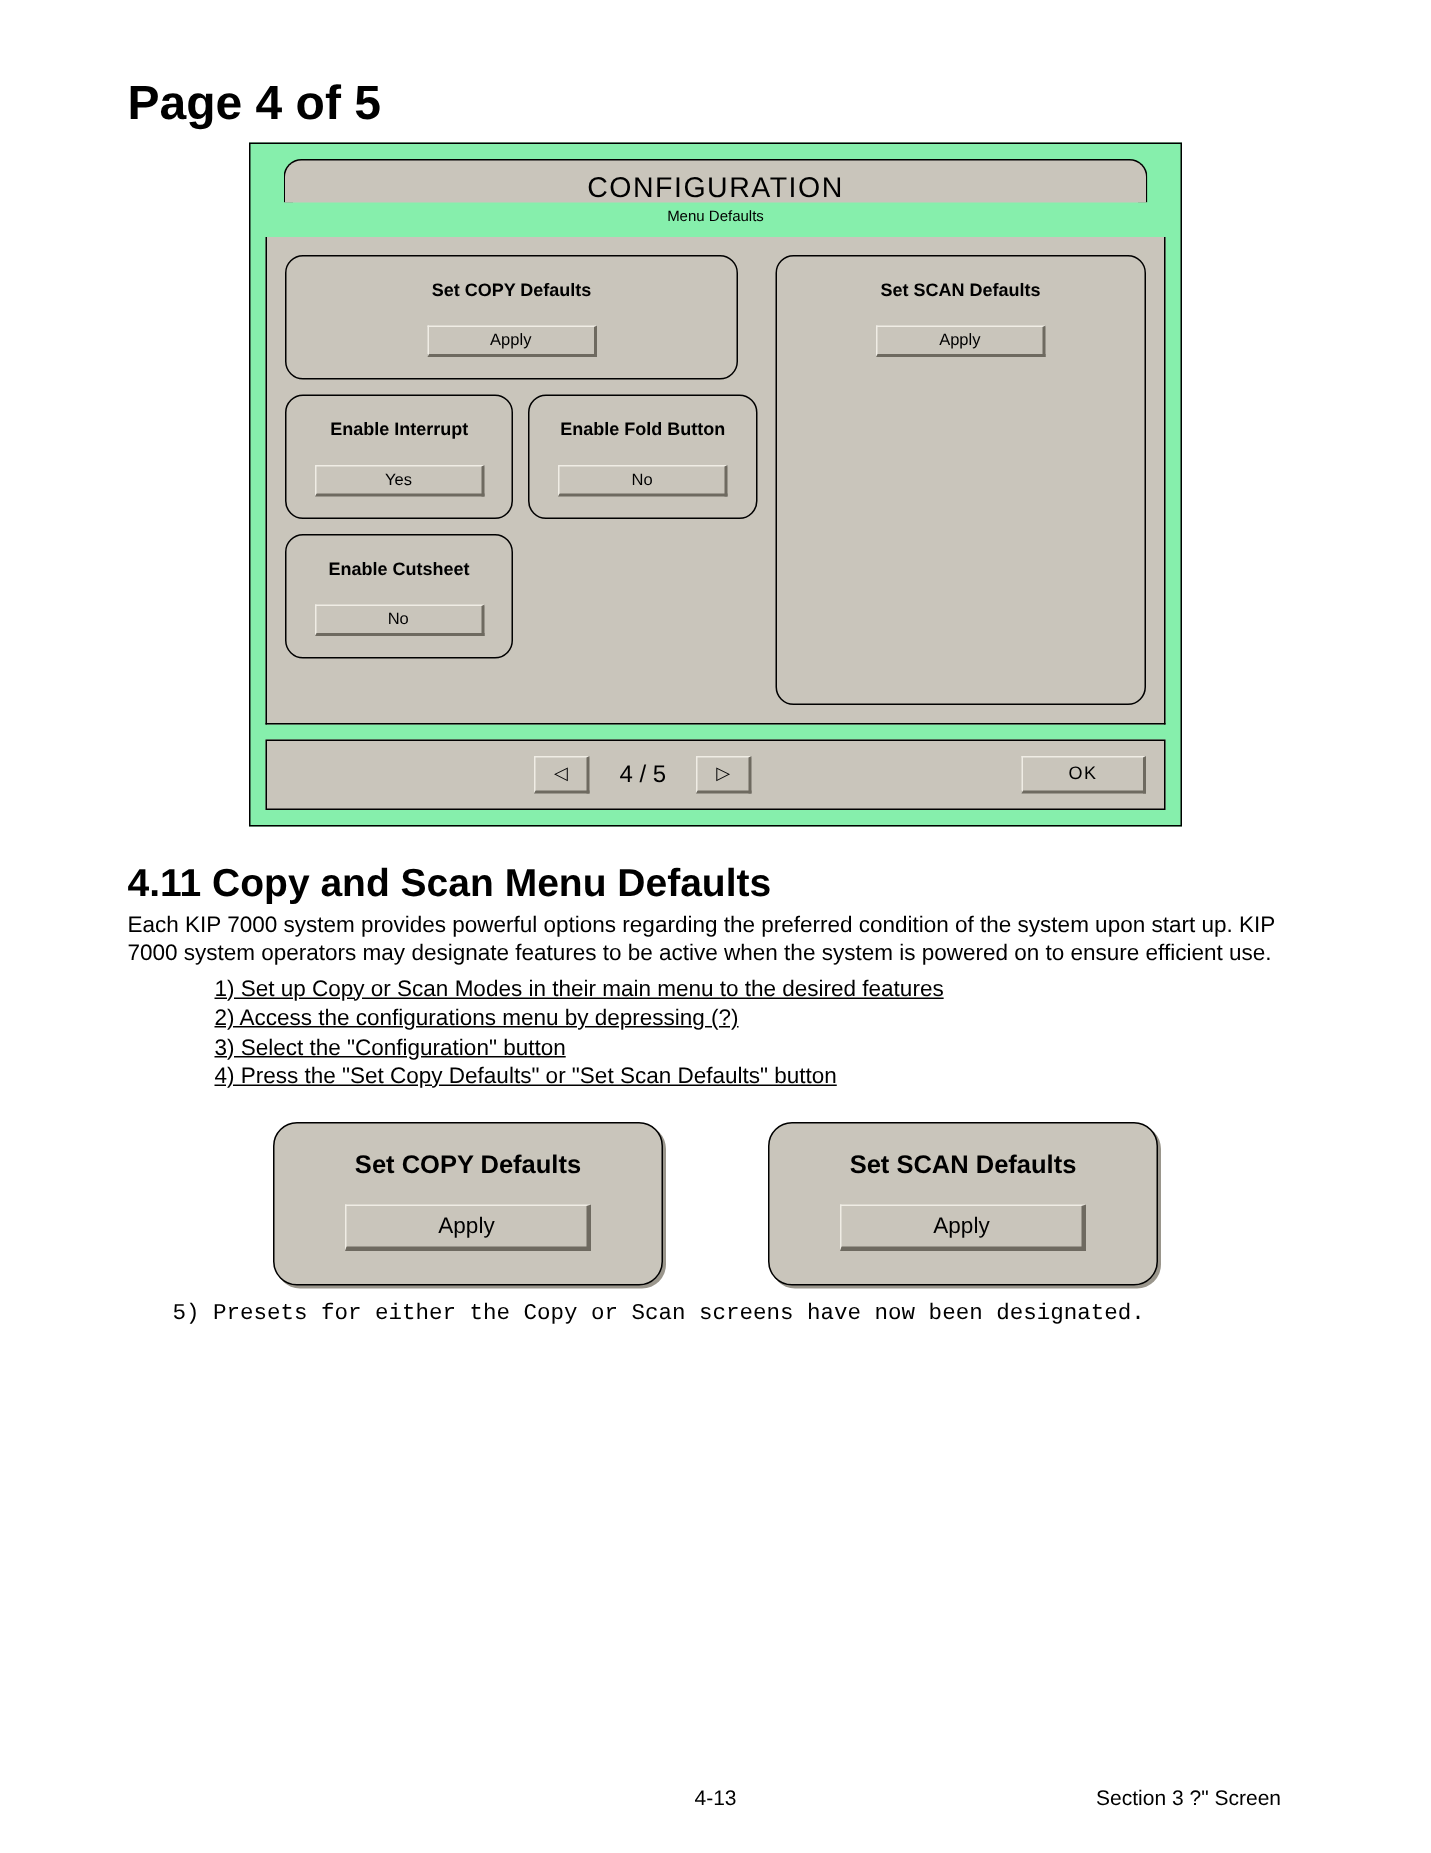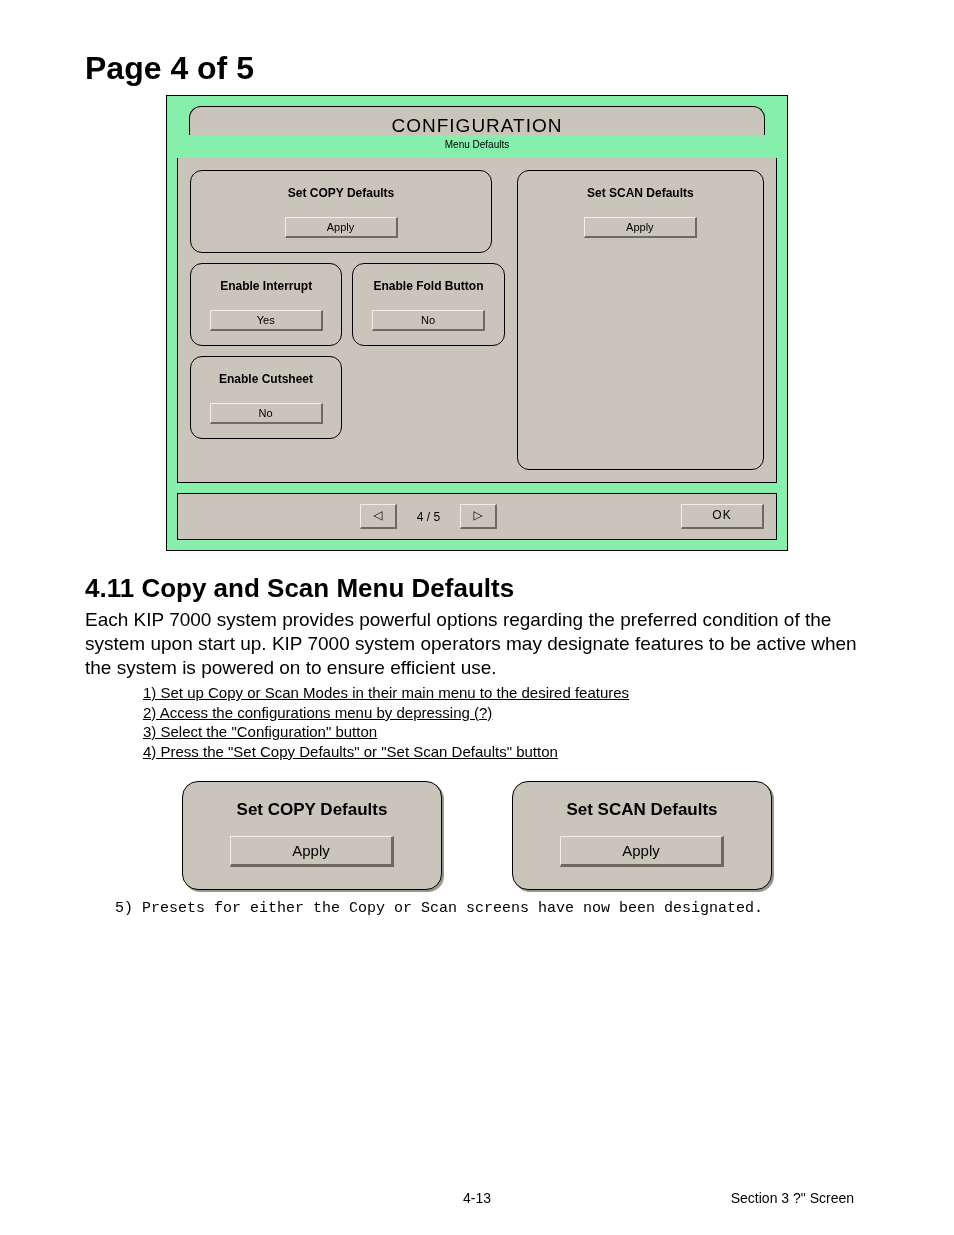--- a/index.html
+++ b/index.html
@@ -138,30 +138,30 @@
     background: #c9c5bb;
     border-top: 1px solid #f0ede5;
     border-left: 1px solid #f0ede5;
     border-right: 2px solid #6e6a60;
     border-bottom: 2px solid #6e6a60;
     font-size: 12px;
     text-align: center;
   }
   .nav-btn { width: 34px; height: 22px; line-height: 20px; }
   .ok-btn  { width: 80px; height: 22px; line-height: 20px; letter-spacing: 1px; }
-  .page-indicator { font-size: 12px; }
+  .page-indicator { font-size: 16px; }
 
   
   .section-heading {
     font-size: 26px;
     font-weight: bold;
     margin: 22px 0 4px 0;
   }
   .body-text {
-    font-size: 19px;
+    font-size: 15px;
     line-height: 1.25;
     margin: 0 0 4px 0;
   }
   .steps {
     margin: 2px 0 12px 58px;
     font-size: 15px;
     line-height: 1.3;
     text-decoration: underline;
   }
   .steps div { margin: 0; }

